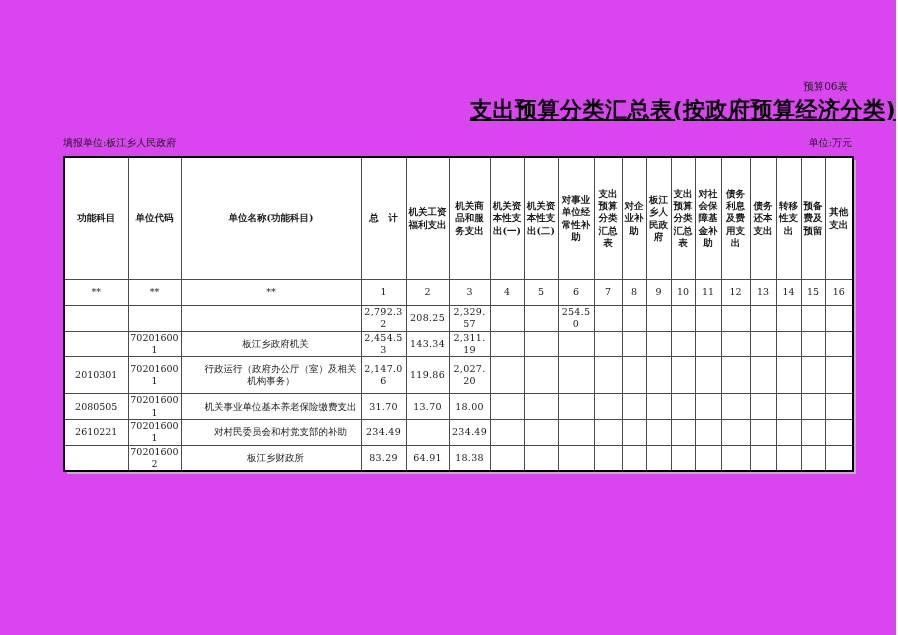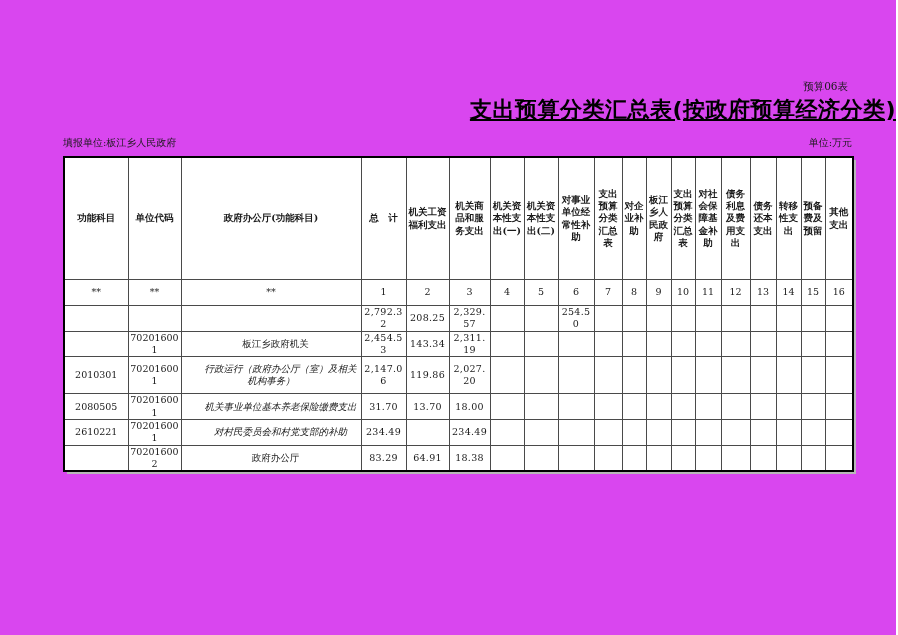--- a/index.html
+++ b/index.html
@@ -55,21 +55,21 @@
   tr.code-row td{height:25px;font-weight:normal;}
   tbody tr.data-row td{height:24px;}
   tbody tr.data-row.tall td{height:36px;}
   td.name-cell{
     text-align:left;
     line-height:1.25;
     padding:0 2px;
   }
   td.name-cell.indent-0{text-indent:1px;}
   td.name-cell.indent-1{text-indent:9px;}
-  td.name-cell.indent-2{text-indent:19px;font-style:italic;}
+  td.name-cell.indent-2{text-indent:19px;}
   td.num-cell{letter-spacing:0.3px;}
 </style>
 </head>
 <body>
 
 <div class="page">
 
   <div class="table-label">预算06表</div>
 
   <h1 class="title">支出预算分类汇总表(按政府预算经济分类)</h1>
@@ -98,21 +98,21 @@
         <col style="width:29px">
       <col style="width:26px">
         <col style="width:25px">
         <col style="width:24px">
       <col style="width:28px">
     </colgroup>
     <thead>
       <tr class="label-row" id="label-row">
           <th class="hcell">功能科目</th>
           <th class="hcell">单位代码</th>
-          <th class="hcell">政府办公厅(功能科目)</th>
+          <th class="hcell">单位名称(功能科目)</th>
           <th class="hcell">总　计</th>
           <th class="hcell">机关工资福利支出</th>
           <th class="hcell">机关商品和服务支出</th>
           <th class="hcell">机关资本性支出(一)</th>
           <th class="hcell">机关资本性支出(二)</th>
           <th class="hcell">对事业单位经常性补助</th>
           <th class="hcell">支出预算分类汇总表</th>
           <th class="hcell">对企业补助</th>
           <th class="hcell">板江乡人民政府</th>
           <th class="hcell">支出预算分类汇总表</th>
@@ -247,21 +247,21 @@
           <td class="num-cell"></td>
           <td class="num-cell"></td>
           <td class="num-cell"></td>
           <td class="num-cell"></td>
           <td class="num-cell"></td>
           <td class="num-cell"></td>
         </tr>
         <tr class="data-row">
           <td class="code-cell"></td>
           <td class="code-cell">702016002</td>
-          <td class="name-cell indent-1">政府办公厅</td>
+          <td class="name-cell indent-1">板江乡财政所</td>
           <td class="num-cell">83.29</td>
           <td class="num-cell">64.91</td>
           <td class="num-cell">18.38</td>
           <td class="num-cell"></td>
           <td class="num-cell"></td>
           <td class="num-cell"></td>
           <td class="num-cell"></td>
           <td class="num-cell"></td>
           <td class="num-cell"></td>
           <td class="num-cell"></td>

